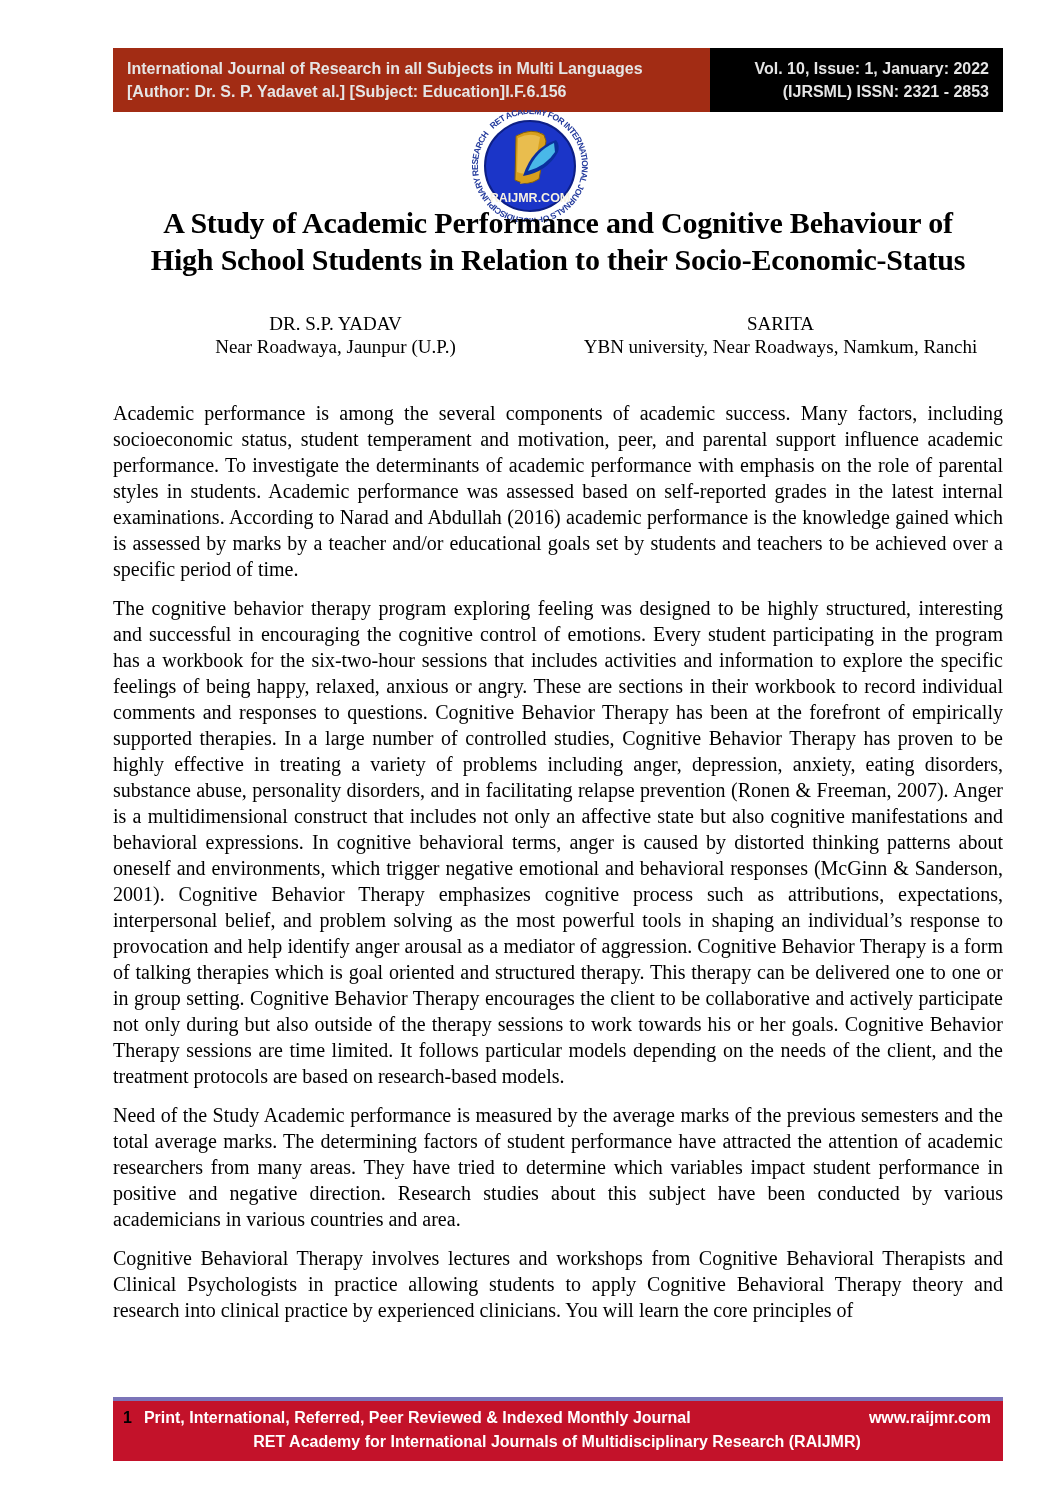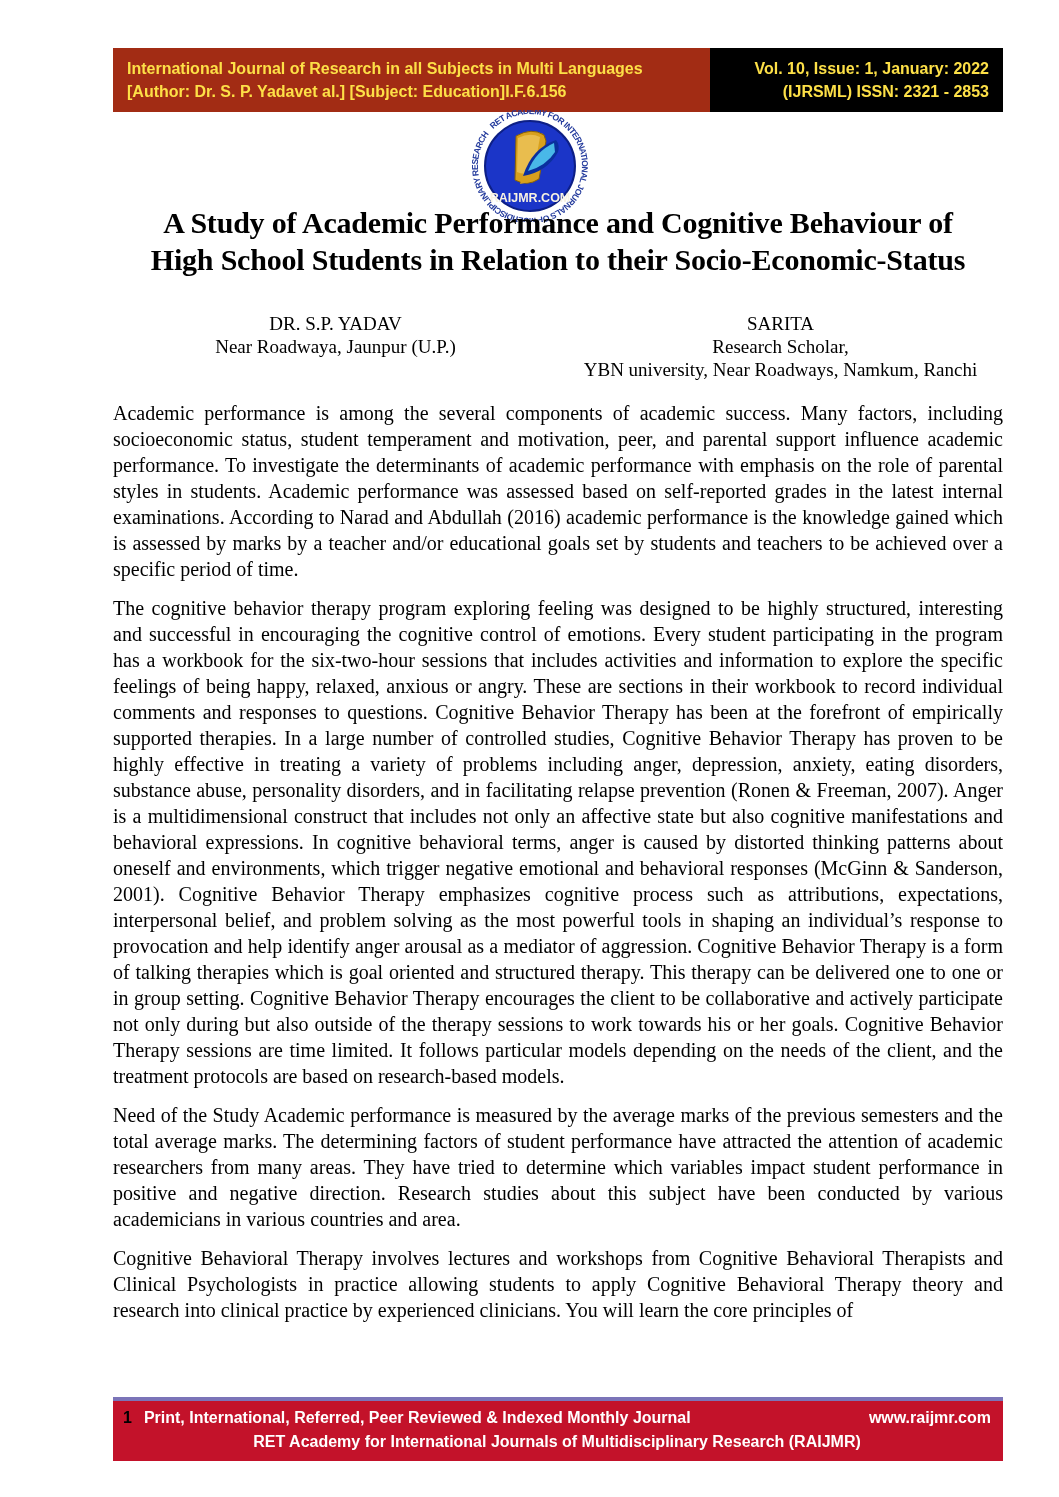--- a/index.html
+++ b/index.html
@@ -5,21 +5,21 @@
   * { margin:0; padding:0; box-sizing:border-box; }
   html,body { background:#ffffff; }
   .page {
     position:relative; width:1059px; height:1497px; background:#ffffff;
     font-family:"Liberation Serif", serif; color:#000; overflow:hidden;
   }
   
   .header {
     position:absolute; left:113px; top:48px; width:890px; height:64px;
     display:flex; font-family:"Liberation Sans", sans-serif; font-weight:bold;
-    color:#fde047;
+    color:#e5e5e5;
   }
   .header-left {
     width:597px; background:#a22c14; padding:9px 8px 9px 14px;
     font-size:16px; line-height:23px; white-space:nowrap; overflow:hidden;
   }
   .header-right {
     flex:1; background:#000000; text-align:right; padding:9px 14px 16px 8px;
     font-size:16px; line-height:23px; white-space:nowrap; overflow:hidden;
   }
   
@@ -101,21 +101,20 @@
     <span>High School Students in Relation to their Socio-Economic-Status</span>
   </h1>
 
   <div class="authors">
     <div class="author">
       <div>DR. S.P. YADAV</div>
       <div>Near Roadwaya, Jaunpur (U.P.)</div>
     </div>
     <div class="author">
       <div>SARITA</div>
-      <div>Research Scholar,</div>
       <div>YBN university, Near Roadways, Namkum, Ranchi</div>
     </div>
   </div>
 
   <section class="content">
     <p>Academic performance is among the several components of academic success. Many factors, including socioeconomic status, student temperament and motivation, peer, and parental support influence academic performance.  To investigate the determinants of academic performance with emphasis on the role of parental styles in students.  Academic performance was assessed based on self-reported grades in the latest internal examinations. According to Narad and Abdullah (2016) academic performance is the knowledge gained which is assessed by marks by a teacher and/or educational goals set by students and teachers to be achieved over a specific period of time.</p>
     <p class="gap">The cognitive behavior therapy program exploring feeling was designed to be highly structured, interesting and successful in encouraging the cognitive control of emotions. Every student participating in the program has a workbook for the six-two-hour sessions that includes activities and information to explore the specific feelings of being happy, relaxed, anxious or angry. These are sections in their workbook to record individual comments and responses to questions. Cognitive Behavior Therapy has been at the forefront of empirically supported therapies. In a large number of controlled studies, Cognitive Behavior Therapy has proven to be highly effective in treating a variety of problems including anger, depression, anxiety, eating disorders, substance abuse, personality disorders, and in facilitating relapse prevention (Ronen &amp; Freeman, 2007). Anger is a multidimensional construct that includes not only an affective state but also cognitive manifestations and behavioral expressions. In cognitive behavioral terms, anger is caused by distorted thinking patterns about oneself and environments, which trigger negative emotional and behavioral responses (McGinn &amp; Sanderson, 2001). Cognitive Behavior Therapy emphasizes cognitive process such as attributions, expectations, interpersonal belief, and problem solving as the most powerful tools in shaping an individual’s response to provocation and help identify anger arousal as a mediator of aggression. Cognitive Behavior Therapy is a form of talking therapies which is goal oriented and structured therapy. This therapy can be delivered one to one or in group setting. Cognitive Behavior Therapy encourages the client to be collaborative and actively participate not only during but also outside of the therapy sessions to work towards his or her goals. Cognitive Behavior Therapy sessions are time limited. It follows particular models depending on the needs of the client, and the treatment protocols are based on research-based models.</p>
     <p class="gap">Need of the Study Academic performance is measured by the average marks of the previous semesters and the total average marks. The determining factors of student performance have attracted the attention of academic researchers from many areas. They have tried to determine which variables impact student performance in positive and negative direction. Research studies about this subject have been conducted by various academicians in various countries and area.</p>
     <p class="gap">Cognitive Behavioral Therapy involves lectures and workshops from Cognitive Behavioral Therapists and Clinical Psychologists in practice allowing students to apply Cognitive Behavioral Therapy theory and research into clinical practice by experienced clinicians. You will learn the core principles of</p>
   </section>

